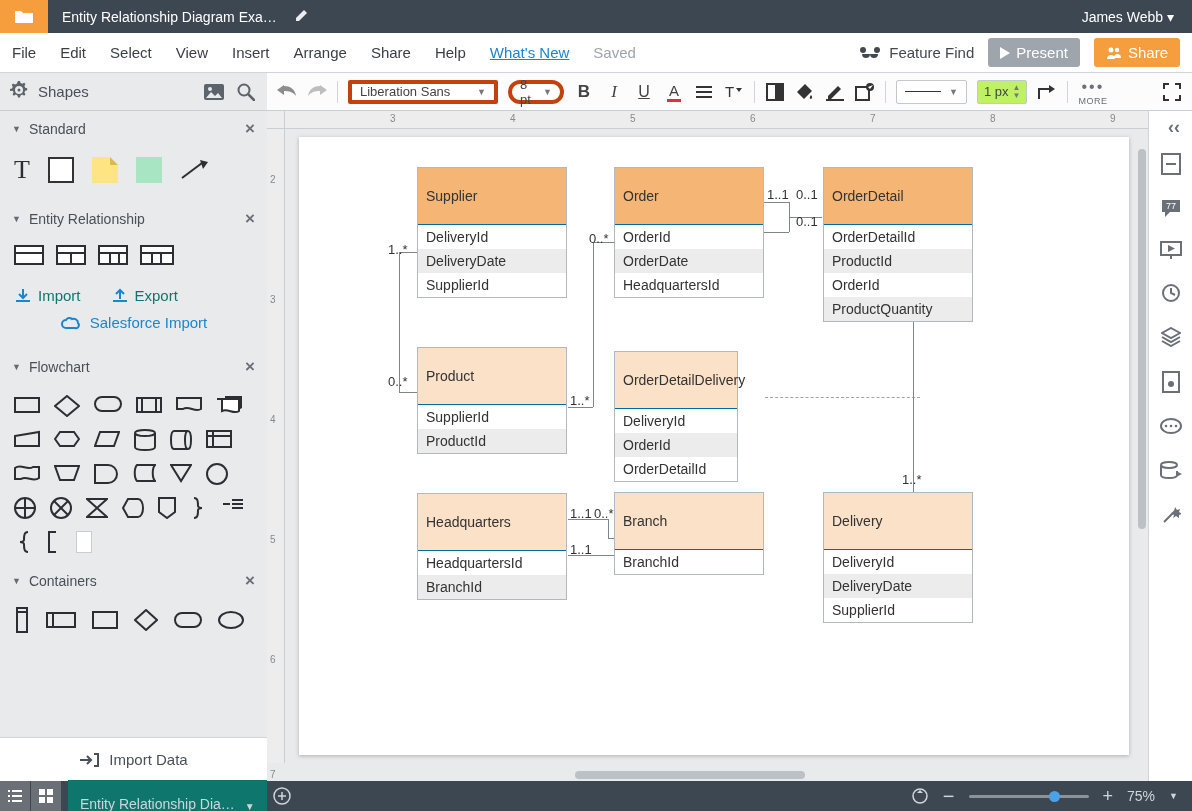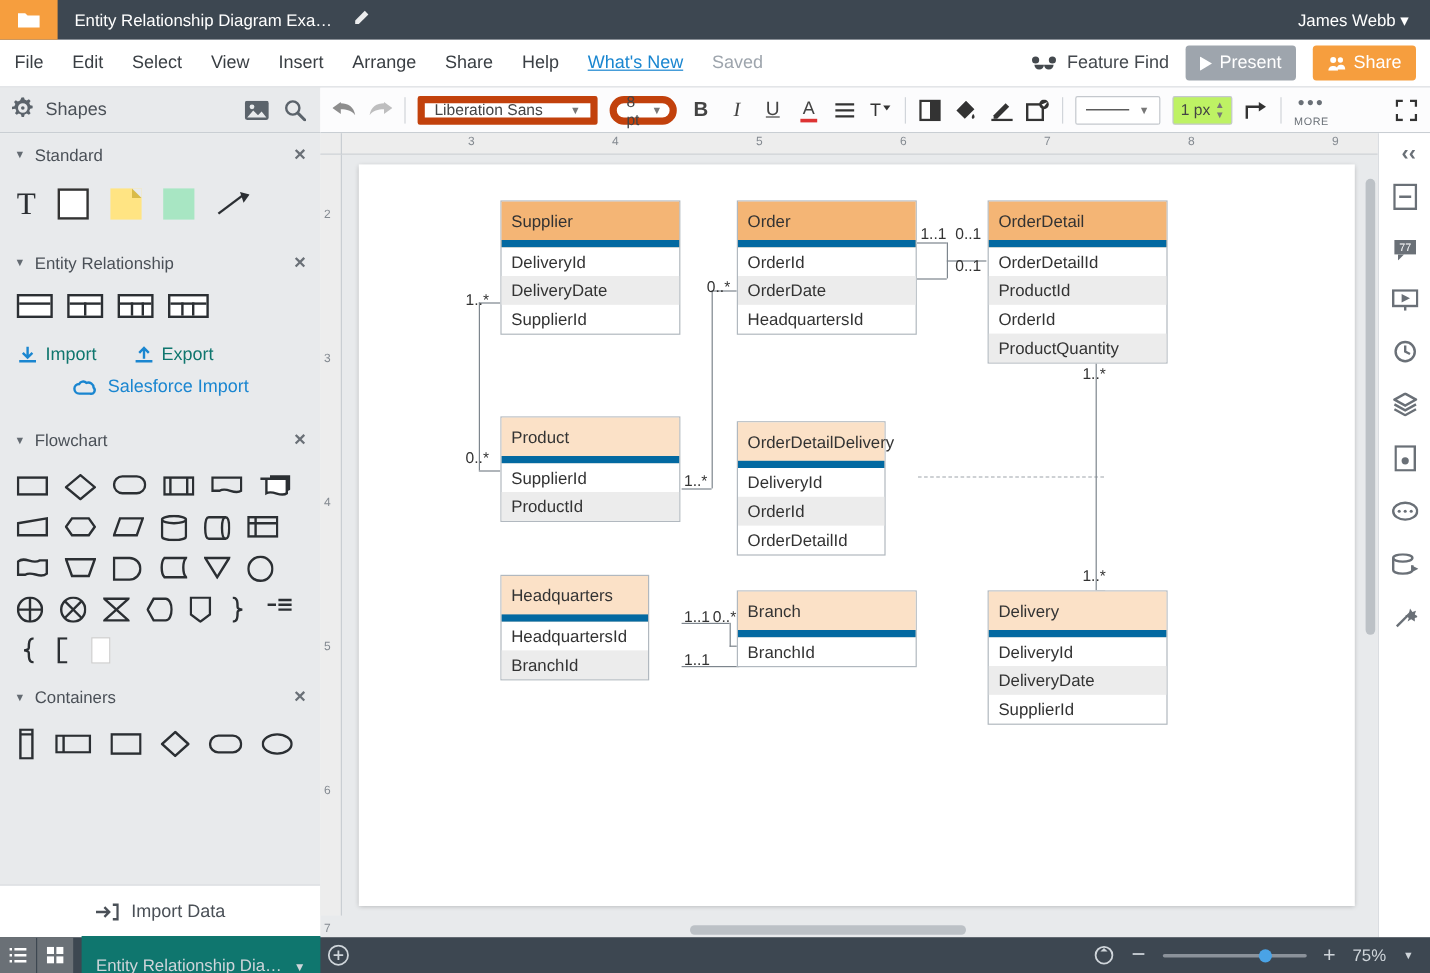--- a/index.html
+++ b/index.html
@@ -28,21 +28,21 @@
   .toolrow { height:38px; display:flex; }
   .shapes-head { width:267px; height:38px; background:#e8eaec; color:#4a5057; display:flex; align-items:center; padding:0 10px; gap:10px; font-size:15px; border-bottom:1px solid #c9ced3; }
   .shapes-head .spacer { flex:1; }
   .shapes-head .ico { width:22px; height:22px; display:flex; align-items:center; justify-content:center; color:#5b636b; }
 
   .toolstrip { flex:1; height:38px; background:#fcfcfd; border-bottom:1px solid #c9ced3; display:flex; align-items:center; padding:0 10px; gap:10px; font-size:13px; color:#444; }
   .sep { width:1px; height:22px; background:#d1d5da; }
   .undo svg, .redo svg { opacity:.55; }
   .redo svg { opacity:.3; }
 
-  .dropdown { height:24px; border:6px solid #c2410c; background:#fff; display:flex; align-items:center; padding:0 8px; gap:10px; border-radius:2px; font-size:13px; }
+  .dropdown { height:24px; border:4px solid #c2410c; background:#fff; display:flex; align-items:center; padding:0 8px; gap:10px; border-radius:2px; font-size:13px; }
   .dropdown.font { width:150px; }
   .dropdown.size { width:56px;border-radius:12px; }
   .dropdown .chev { margin-left:auto; font-size:9px; color:#777; }
 
   .ticon { width:20px; height:20px; display:flex; align-items:center; justify-content:center; color:#444; }
   .more-block { text-align:center; font-size:9px; letter-spacing:.5px; color:#6a7077; }
 
   .line-sel { height:24px; border:1px solid #c4c8cd; background:#fff; display:flex; align-items:center; padding:0 8px; gap:8px; border-radius:2px; }
   .line-sel .bar { width:36px; height:1.5px; background:#333; }
 
@@ -87,21 +87,21 @@
   .ruler-v { position:absolute; left:0; top:18px; bottom:18px; width:18px; background:#ededed; border-right:1px solid #c9ced3; font-size:10px; color:#848a91; }
   .ruler-v .tick-major { position:absolute; left:3px; }
   .corner { position:absolute; left:0; top:0; width:18px; height:18px; background:#ededed; border-right:1px solid #c9ced3; border-bottom:1px solid #c9ced3; }
   .canvas { position:absolute; left:18px; top:18px; right:0; bottom:0; background:#e8eaec; overflow:hidden; }
   .page { position:absolute; left:14px; top:8px; width:830px; height:618px; background:#fff; box-shadow:0 1px 4px rgba(0,0,0,.25); }
   .scroll-h { position:absolute; left:290px; bottom:2px; height:8px; width:230px; background:#bcc1c6; border-radius:4px; }
   .scroll-vc { position:absolute; right:2px; top:20px; width:8px; height:380px; background:#bcc1c6; border-radius:4px; }
 
   
   .entity { position:absolute; border:1px solid #b1b8bf; background:#fff; font-size:14px; color:#333; }
-  .entity .ehead { background:#F4B575; padding:8px 8px; border-bottom:6px solid #0369a1; }
+  .entity .ehead { background:#F4B575; padding:20px 8px; border-bottom:1px solid #0369a1; }
   .entity .ehead.light { background:#fbe1c7; }
   .entity .erow { padding:4px 8px; }
   .entity .erow.alt { background:#ececec; }
 
   .card-label { position:absolute; font-size:13px; color:#333; }
   .rel-line { position:absolute; background:#7d858d; }
   .rel-dashed { position:absolute; border-top:1px dashed #9da3aa; }
 
   
   .dock { width:44px; background:#fff; border-left:1px solid #d1d5da; display:flex; flex-direction:column; align-items:center; gap:24px; padding-top:42px; }
@@ -554,21 +554,21 @@
           <div class="erow alt">ProductId</div>
         </div>
 
         <div class="entity" style="left:315px;top:214px;width:124px">
           <div class="ehead light">OrderDetailDelivery</div>
           <div class="erow">DeliveryId</div>
           <div class="erow alt">OrderId</div>
           <div class="erow">OrderDetailId</div>
         </div>
 
-        <div class="entity" style="left:118px;top:342px;width:124px">
+        <div class="entity" style="left:118px;top:356px;width:150px">
           <div class="ehead light">Headquarters</div>
           <div class="erow">HeadquartersId</div>
           <div class="erow alt">BranchId</div>
         </div>
 
         <div class="entity" style="left:315px;top:355px;width:150px">
           <div class="ehead light">Branch</div>
           <div class="erow">BranchId</div>
         </div>
 

